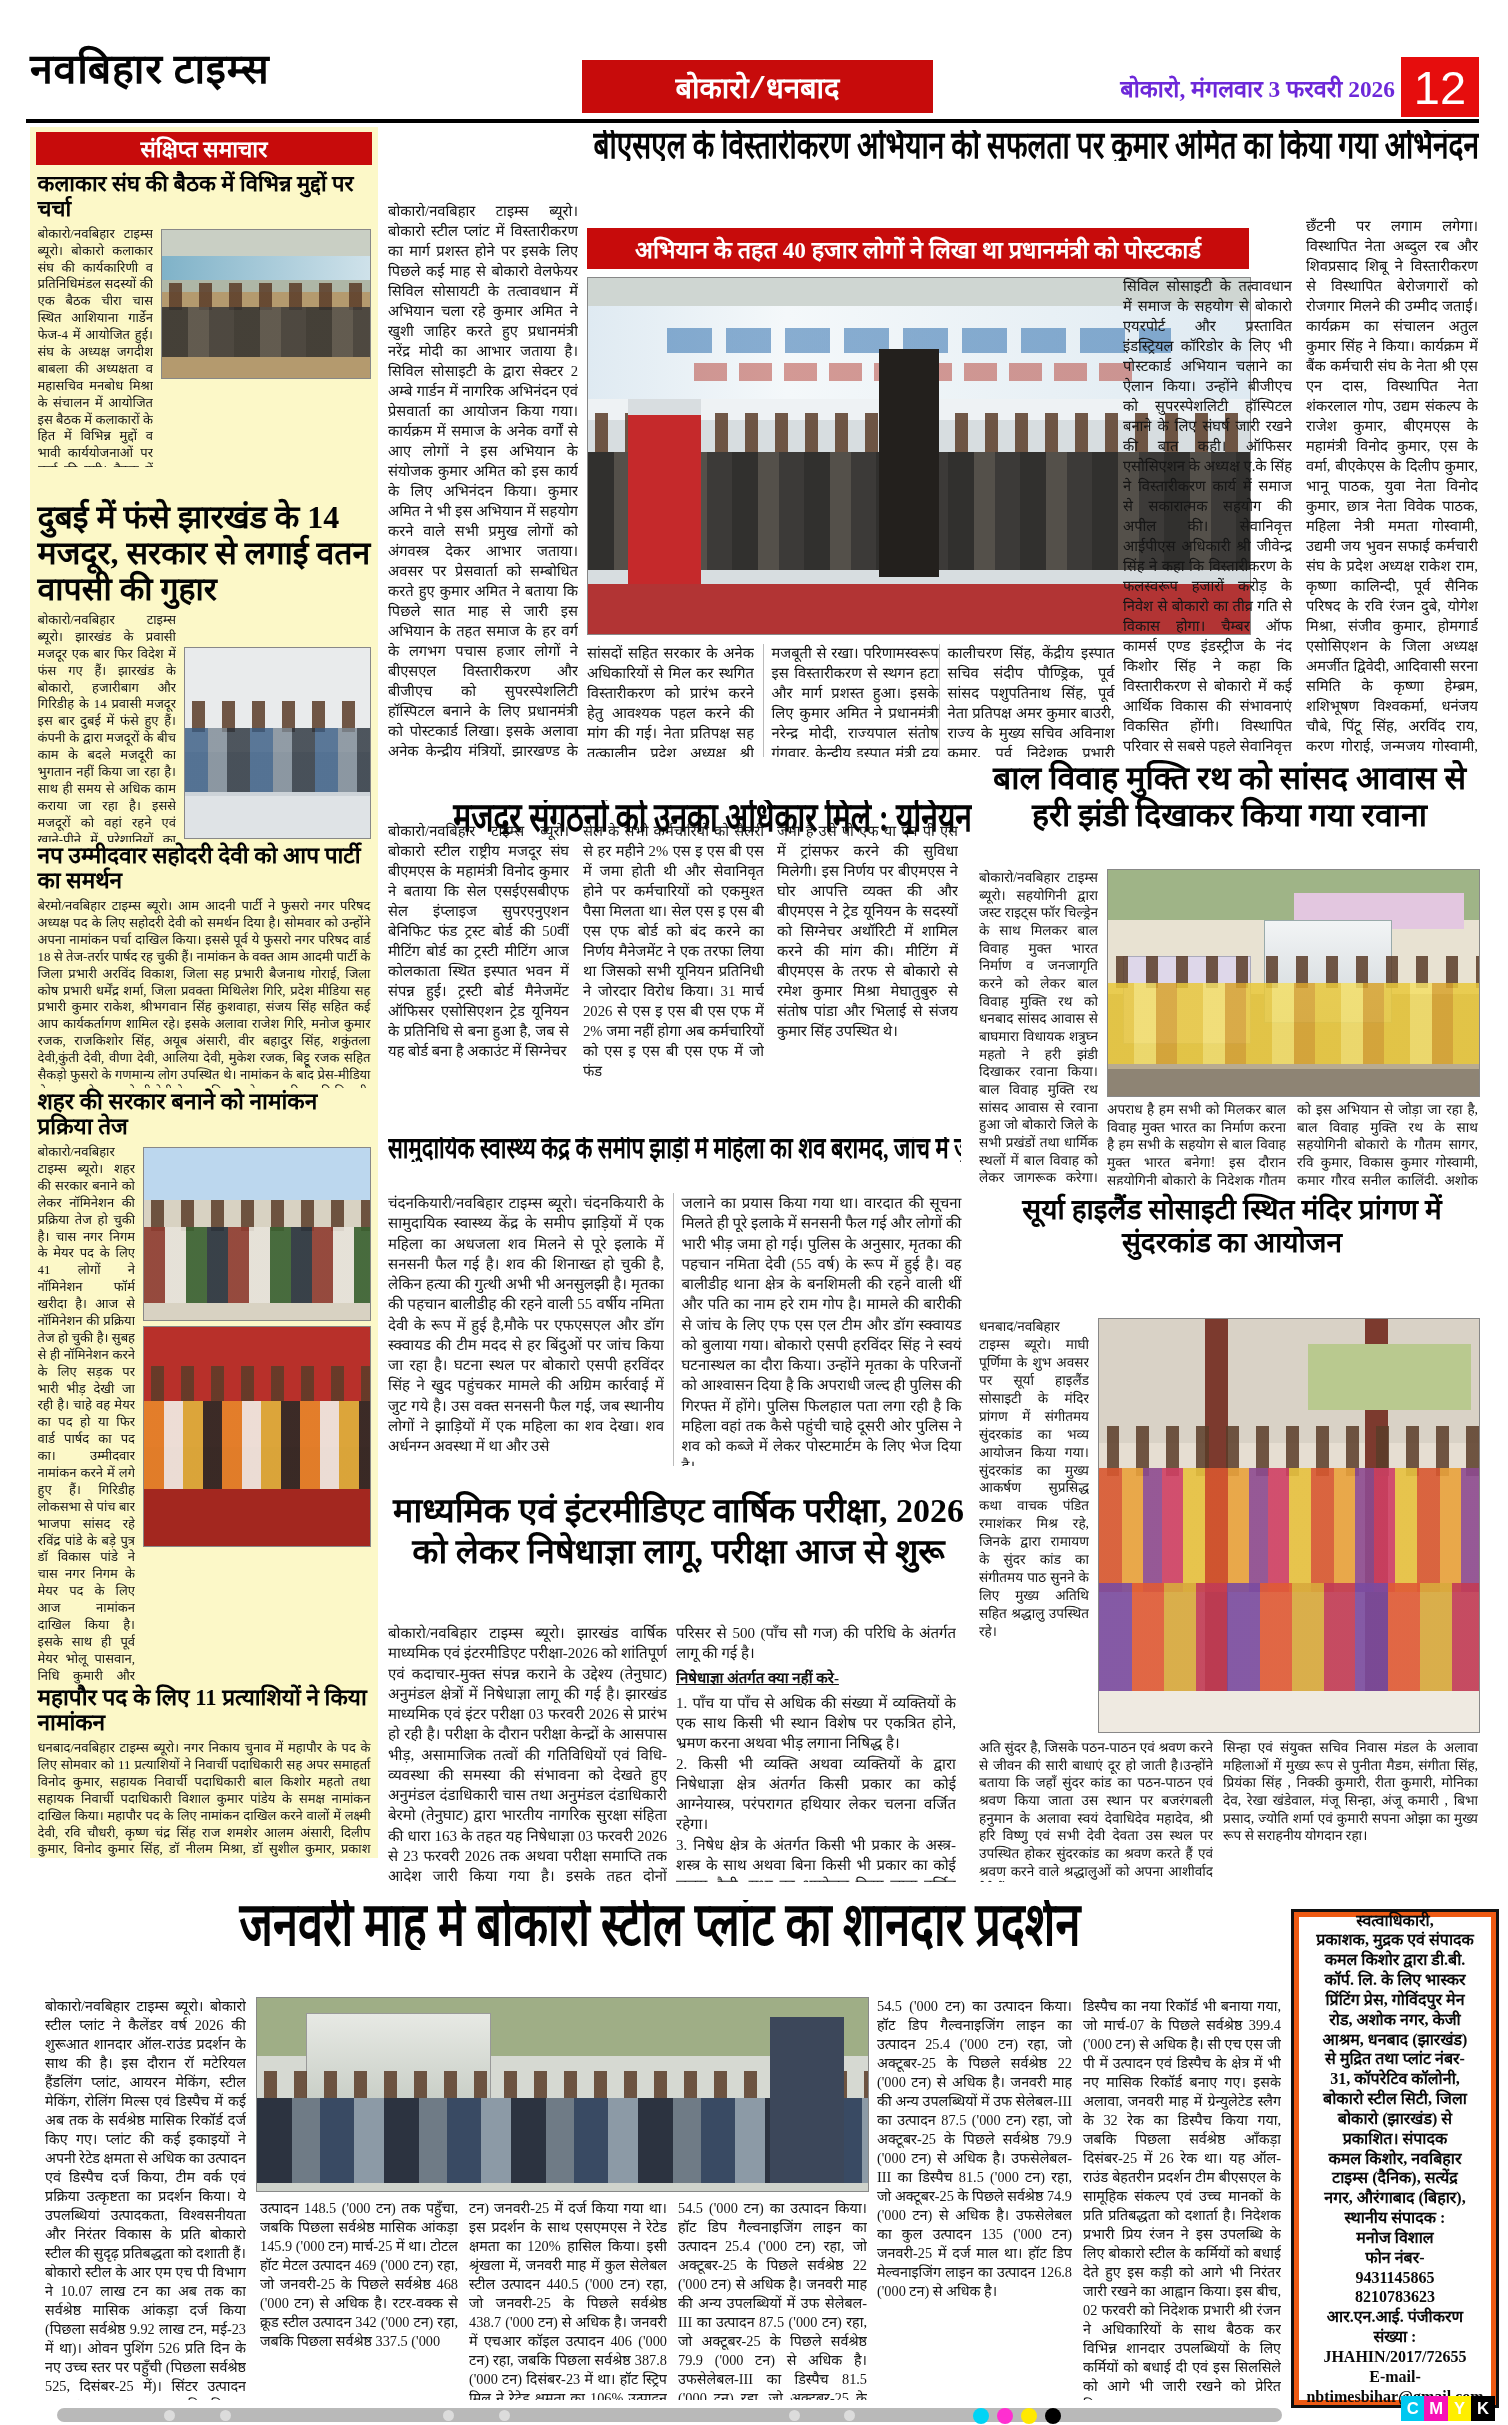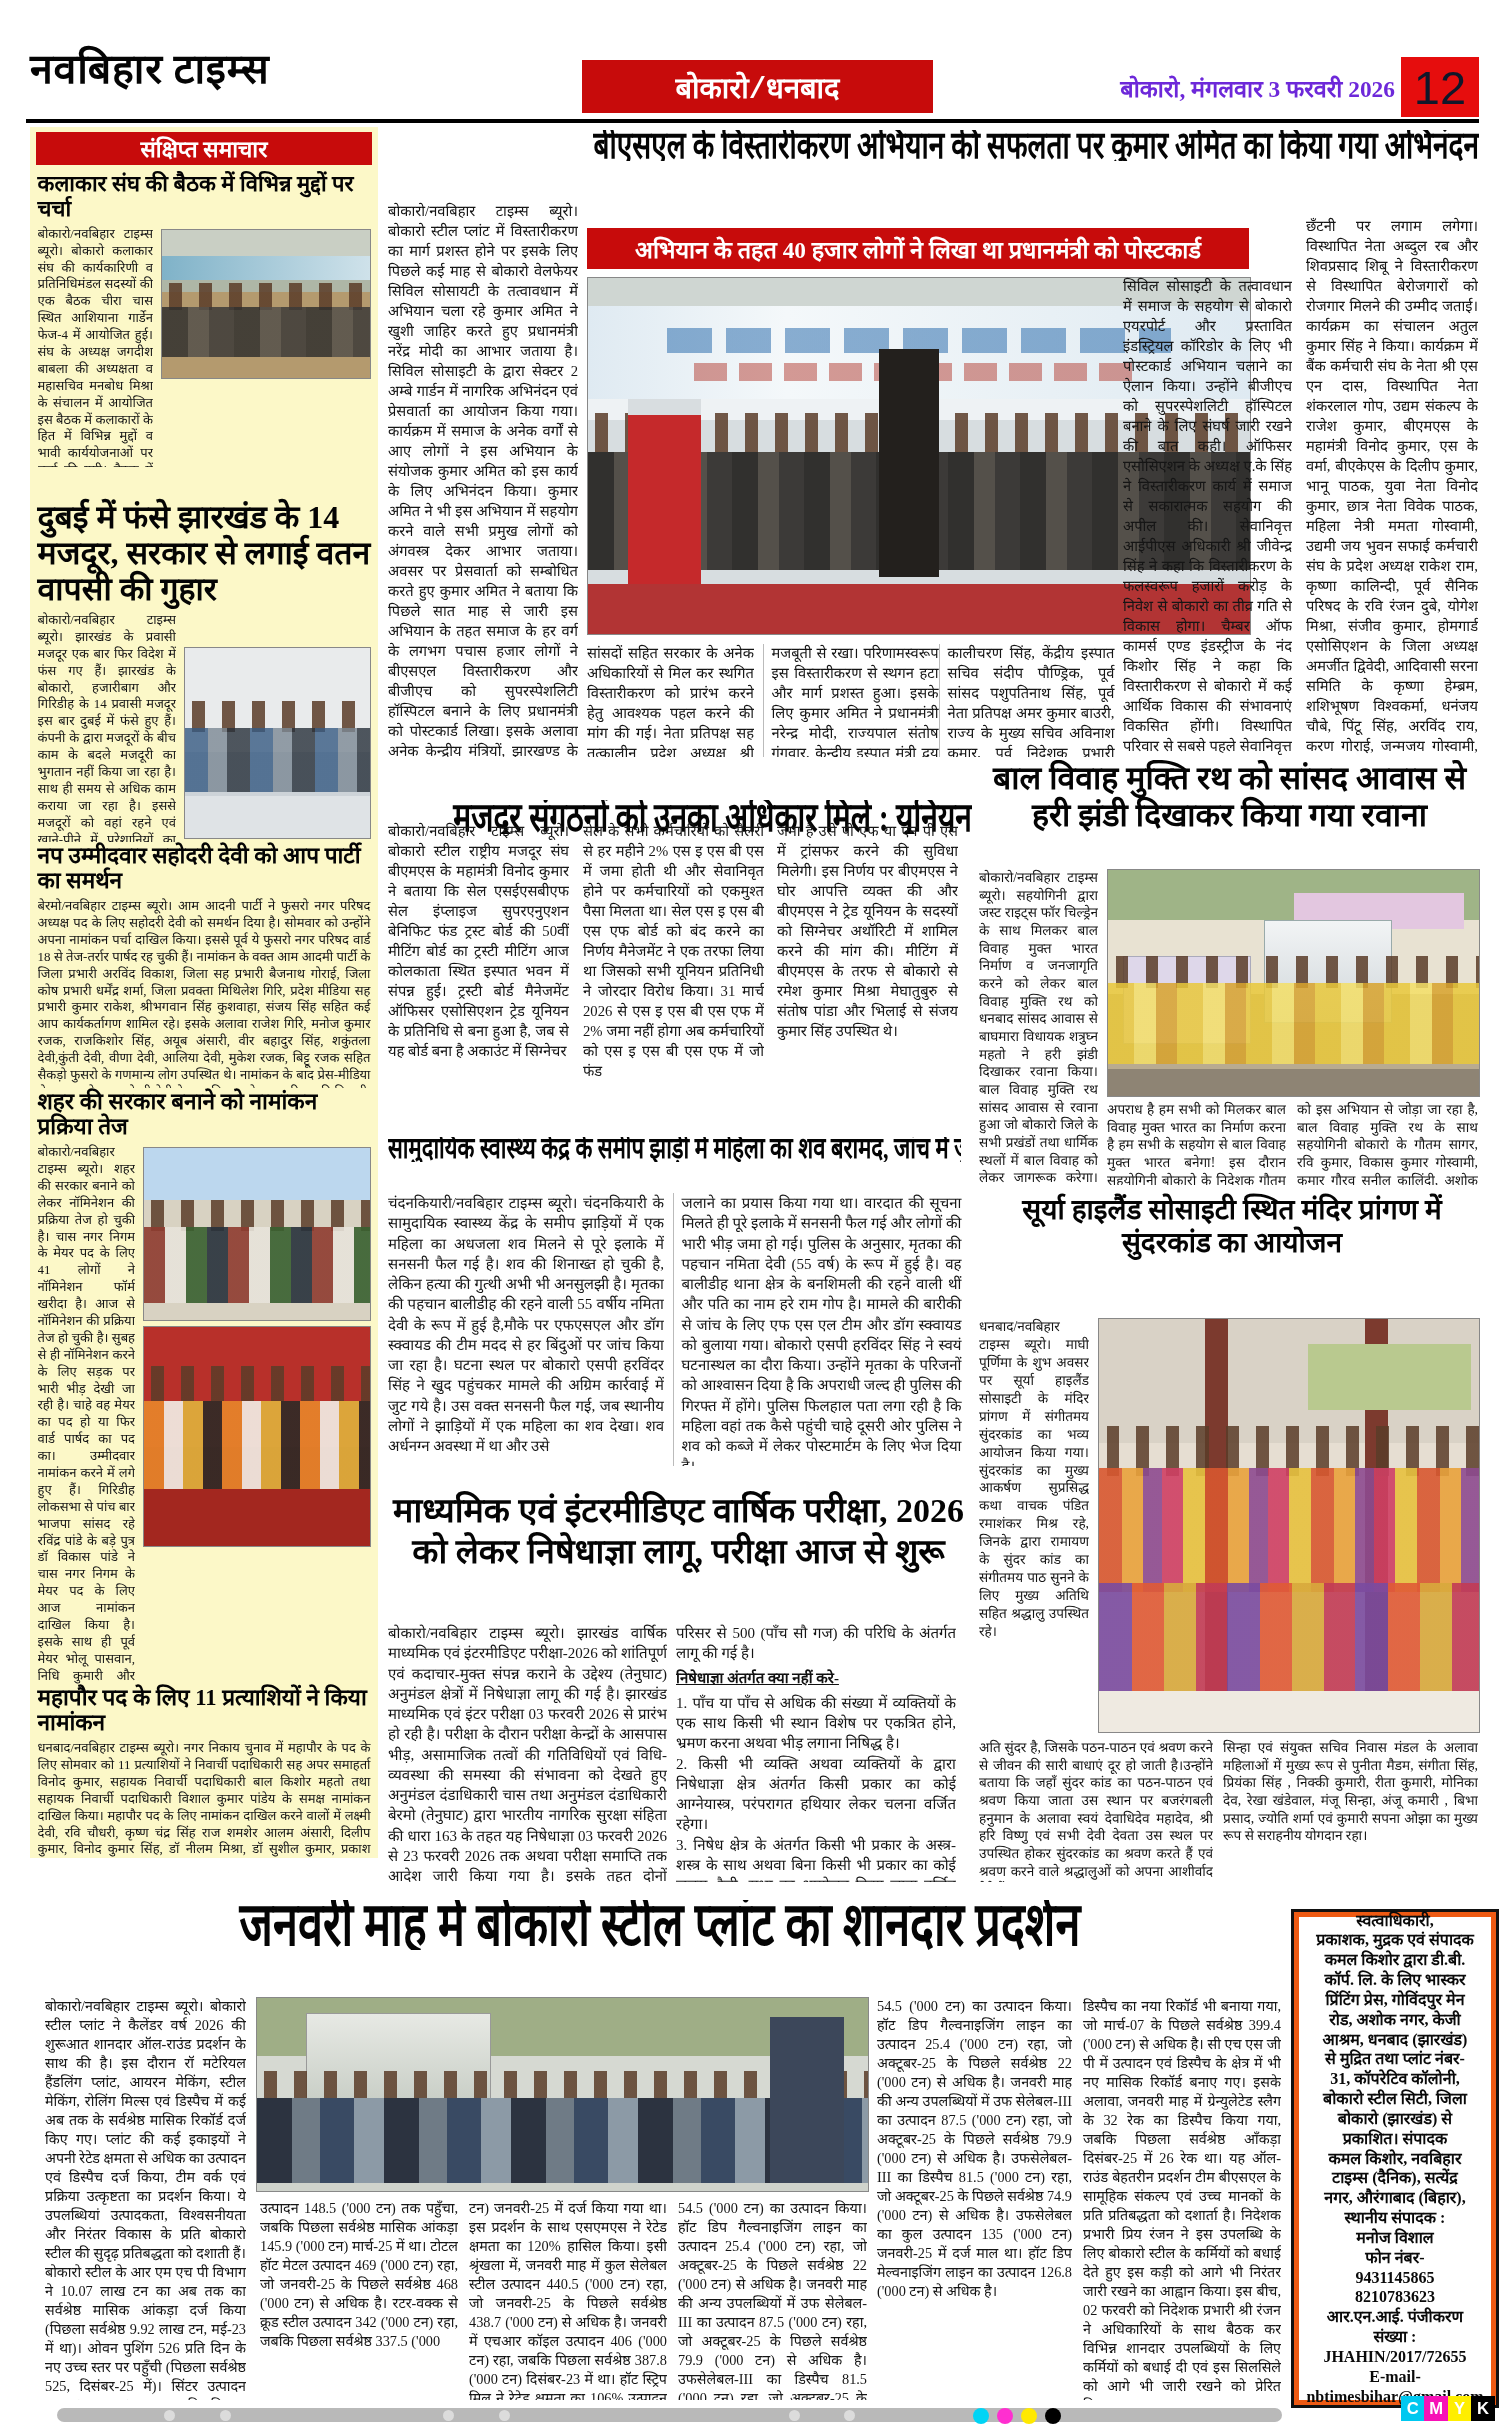--- a/index.html
+++ b/index.html
@@ -29,21 +29,21 @@
 </head>
 <body>
 
 <div id="page">
 
   <div class="abs hl" style="left:30px;top:47px;font-size:41px;letter-spacing:0.8px;">नवबिहार टाइम्स</div>
   <div class="abs redbox" style="left:582px;top:60px;width:351px;height:53px;font-size:29px;font-family:Liberation Mono, monospace;">
     <span>बोकारो/धनबाद</span>
   </div>
   <div class="abs" style="left:1071px;top:72px;width:324px;color:#6d28d9;font-weight:bold;font-size:23.4px;text-align:right;">बोकारो, मंगलवार 3 फरवरी 2026</div>
-  <div class="abs" style="left:1401px;top:57px;width:78px;height:60px;background:#e60d0d;color:#0f172a;display:flex;align-items:center;justify-content:center;font-size:47px;font-family:'Liberation Sans',sans-serif;">
+  <div class="abs" style="left:1401px;top:57px;width:78px;height:60px;background:#e60d0d;color:#ffffff;display:flex;align-items:center;justify-content:center;font-size:47px;font-family:'Liberation Sans',sans-serif;">
     <span>12</span>
   </div>
   <div class="abs rule" style="left:26px;top:119px;width:1453px;height:3.8px;"></div>
 
   <div class="abs" style="left:30px;top:127px;width:348px;height:1731px;background:#fcf8c8;overflow:hidden;padding:0;">
     <div class="redbox" style="margin:4.5px 6px 6px 6px;height:33px;font-size:22.6px;">
       <span>संक्षिप्त समाचार</span>
     </div>
 
     <div style="padding:1.5px 7.5px;height:293px;overflow:hidden;">

